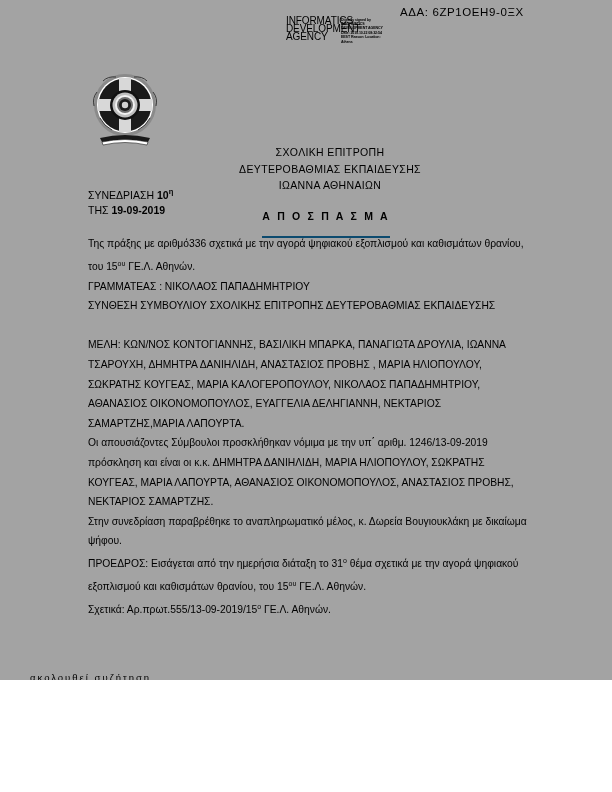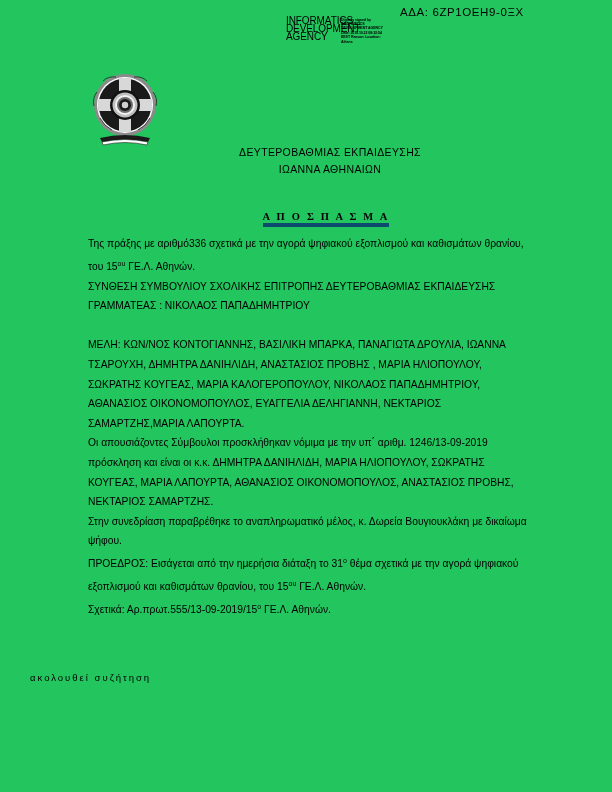--- a/index.html
+++ b/index.html
@@ -7,22 +7,22 @@
     padding: 0;
     background: #ffffff;
   }
   body {
     font-family: "Liberation Sans", sans-serif;
     color: #000000;
   }
   .page {
     position: relative;
     width: 612px;
-    height: 792px;
-    background: #22c55e;
+    height: 680px;
+    background: #a3a3a3;
     overflow: hidden;
   }
 
   
   .ada-code {
     position: absolute;
     left: 400px;
     top: 6px;
     font-size: 11.5px;
     letter-spacing: 0.6px;
@@ -97,23 +97,22 @@
     top: 210px;
     width: 612px;
     text-align: center;
     font-size: 10.5px;
     font-weight: 700;
     letter-spacing: 2.2px;
     padding-left: 40px;
     box-sizing: border-box;
   }
   .apospasma span {
-    border-bottom: 4px solid #0c4a6e;
-    padding-bottom: 1px;
-    font-family: Liberation Serif, serif;
+    border-bottom: 2px solid #0c4a6e;
+    padding-bottom: 14px;
   }
 
   
   .body-text {
     position: absolute;
     left: 88px;
     top: 234px;
     width: 440px;
     font-size: 10.3px;
     line-height: 19.6px;
@@ -177,38 +176,49 @@
           <path d="M62 46 Q58 54 50 58"></path>
         </g>
 
         <path d="M12 66 Q37 60 62 66 L60 70 Q37 65 14 70 Z" fill="#1a1a1a"></path>
         <path d="M14 70 Q37 65 60 70 L59 73 Q37 68 15 73 Z" fill="#ffffff" stroke="#1a1a1a" stroke-width="0.6"></path>
       </g>
     </svg>
   </div>
 
   <div class="title-block">
+    <div>ΣΧΟΛΙΚΗ ΕΠΙΤΡΟΠΗ</div>
     <div>ΔΕΥΤΕΡΟΒΑΘΜΙΑΣ ΕΚΠΑΙΔΕΥΣΗΣ</div>
     <div>ΙΩΑΝΝΑ ΑΘΗΝΑΙΩΝ</div>
   </div>
 
+  <div class="session-info">
+    <div>
+      <span>ΣΥΝΕΔΡΙΑΣΗ</span>
+      <b>10</b><b class="sup">η</b>
+    </div>
+    <div>
+      <span>ΤΗΣ</span>
+      <b>19-09-2019</b>
+    </div>
+  </div>
 
   <div class="apospasma">
     <span>Α Π Ο Σ Π Α Σ Μ Α</span>
   </div>
 
   <div class="body-text">
 
     <p><span>Της πράξης με </span><span class="b">αριθμό</span><span class="b">336</span><span> σχετικά με </span><span class="b">την αγορά ψηφιακού εξοπλισμού και καθισμάτων θρανίου,</span><span> του </span><span>15</span><span class="sup-n">ου</span><span class="b"> ΓΕ.Λ. Αθηνών.</span></p>
 
 
+    <p>ΓΡΑΜΜΑΤΕΑΣ : ΝΙΚΟΛΑΟΣ  ΠΑΠΑΔΗΜΗΤΡΙΟΥ</p>
+
     <p>ΣΥΝΘΕΣΗ ΣΥΜΒΟΥΛΙΟΥ ΣΧΟΛΙΚΗΣ ΕΠΙΤΡΟΠΗΣ ΔΕΥΤΕΡΟΒΑΘΜΙΑΣ ΕΚΠΑΙΔΕΥΣΗΣ</p>
 
-    <p>ΓΡΑΜΜΑΤΕΑΣ : ΝΙΚΟΛΑΟΣ  ΠΑΠΑΔΗΜΗΤΡΙΟΥ</p>
-
     <div class="gap"></div>
 
 
     <p>ΜΕΛΗ: ΚΩΝ/ΝΟΣ ΚΟΝΤΟΓΙΑΝΝΗΣ, ΒΑΣΙΛΙΚΗ ΜΠΑΡΚΑ, ΠΑΝΑΓΙΩΤΑ ΔΡΟΥΛΙΑ, ΙΩΑΝΝΑ ΤΣΑΡΟΥΧΗ, ΔΗΜΗΤΡΑ ΔΑΝΙΗΛΙΔΗ, ΑΝΑΣΤΑΣΙΟΣ ΠΡΟΒΗΣ , ΜΑΡΙΑ ΗΛΙΟΠΟΥΛΟΥ, ΣΩΚΡΑΤΗΣ ΚΟΥΓΕΑΣ, ΜΑΡΙΑ ΚΑΛΟΓΕΡΟΠΟΥΛΟΥ, ΝΙΚΟΛΑΟΣ ΠΑΠΑΔΗΜΗΤΡΙΟΥ, ΑΘΑΝΑΣΙΟΣ ΟΙΚΟΝΟΜΟΠΟΥΛΟΣ, ΕΥΑΓΓΕΛΙΑ ΔΕΛΗΓΙΑΝΝΗ, ΝΕΚΤΑΡΙΟΣ ΣΑΜΑΡΤΖΗΣ,ΜΑΡΙΑ ΛΑΠΟΥΡΤΑ.</p>
 
     <p>Οι απουσιάζοντες Σύμβουλοι προσκλήθηκαν νόμιμα με την υπ΄ αριθμ. 1246/13-09-2019 πρόσκληση και είναι οι κ.κ. ΔΗΜΗΤΡΑ ΔΑΝΙΗΛΙΔΗ, ΜΑΡΙΑ ΗΛΙΟΠΟΥΛΟΥ, ΣΩΚΡΑΤΗΣ ΚΟΥΓΕΑΣ, ΜΑΡΙΑ ΛΑΠΟΥΡΤΑ, ΑΘΑΝΑΣΙΟΣ ΟΙΚΟΝΟΜΟΠΟΥΛΟΣ, ΑΝΑΣΤΑΣΙΟΣ ΠΡΟΒΗΣ, ΝΕΚΤΑΡΙΟΣ ΣΑΜΑΡΤΖΗΣ.</p>
 
     <p>Στην συνεδρίαση παραβρέθηκε το αναπληρωματικό μέλος, κ. Δωρεία Βουγιουκλάκη με δικαίωμα ψήφου.</p>
 
     <p><span class="b">ΠΡΟΕΔΡΟΣ:</span><span class="b"> Εισάγεται από την ημερήσια διάταξη το </span><span class="b">31</span><span class="b sup-n">ο</span><span class="b"> θέμα σχετικά</span><span> με την αγορά ψηφιακού εξοπλισμού και καθισμάτων θρανίου,</span><span class="b"> του </span><span class="b">15</span><span class="b sup-n">ου</span><span class="b"> ΓΕ.Λ. Αθηνών</span><span>.</span></p>

